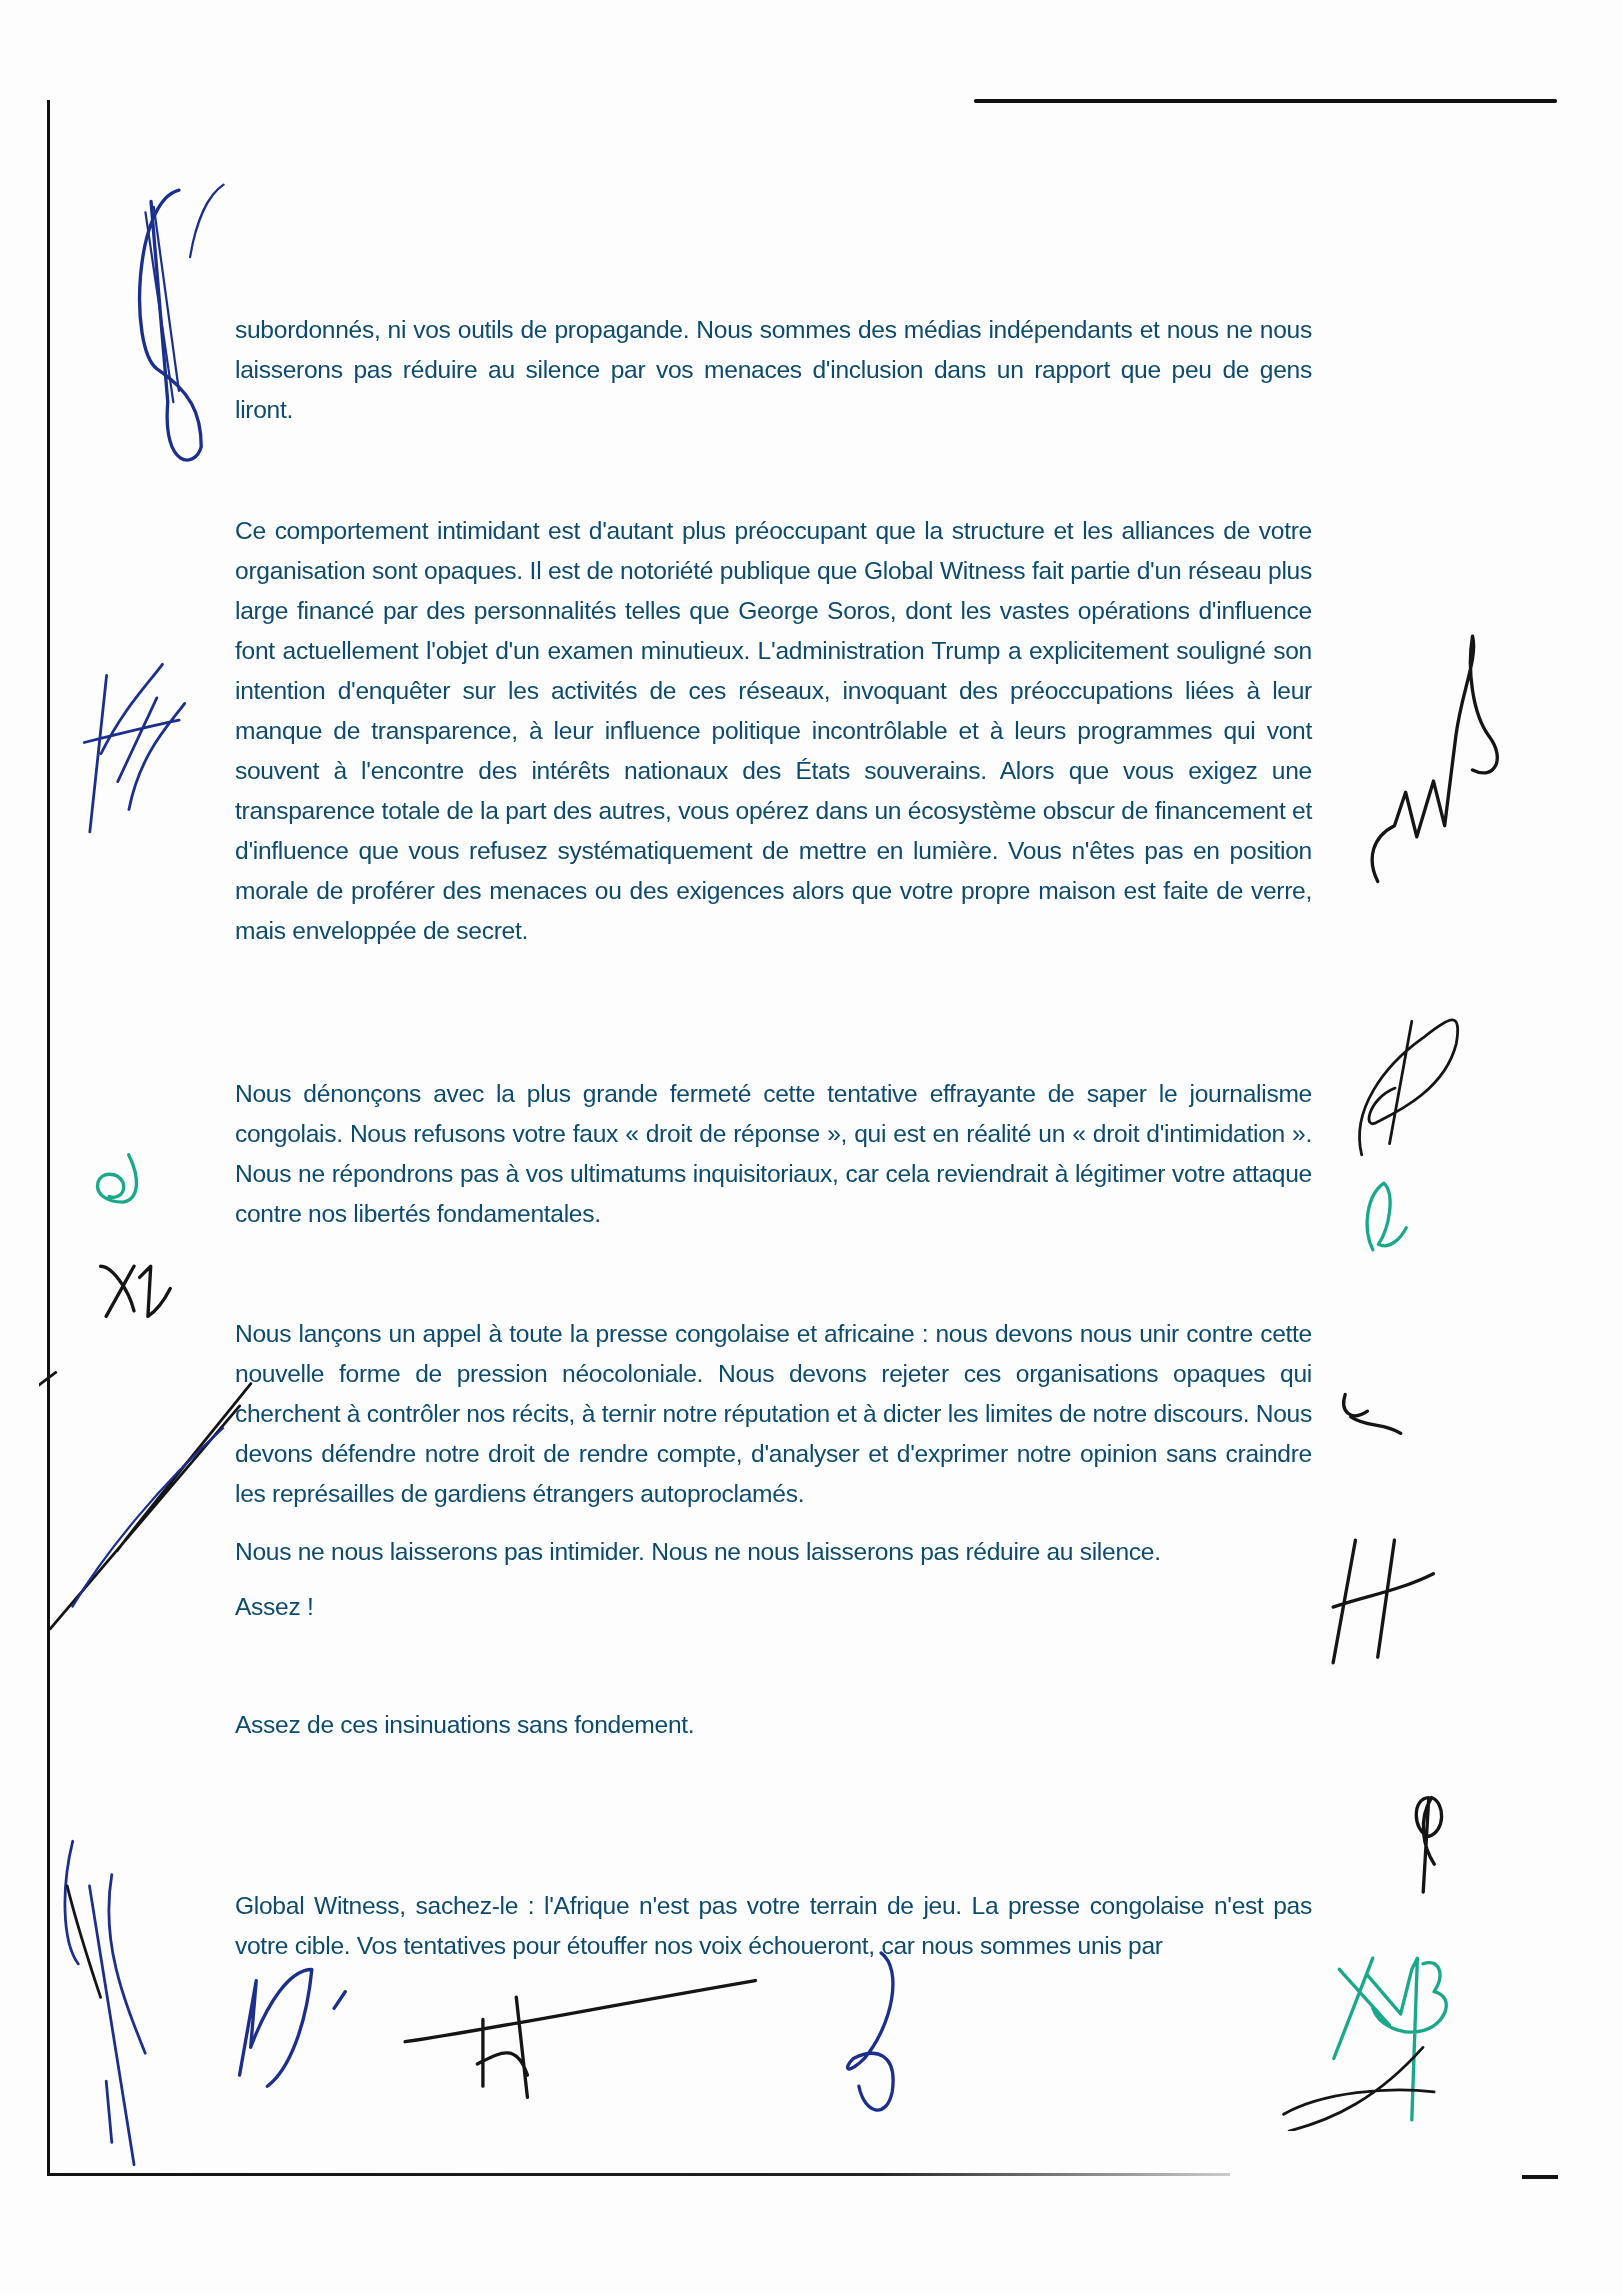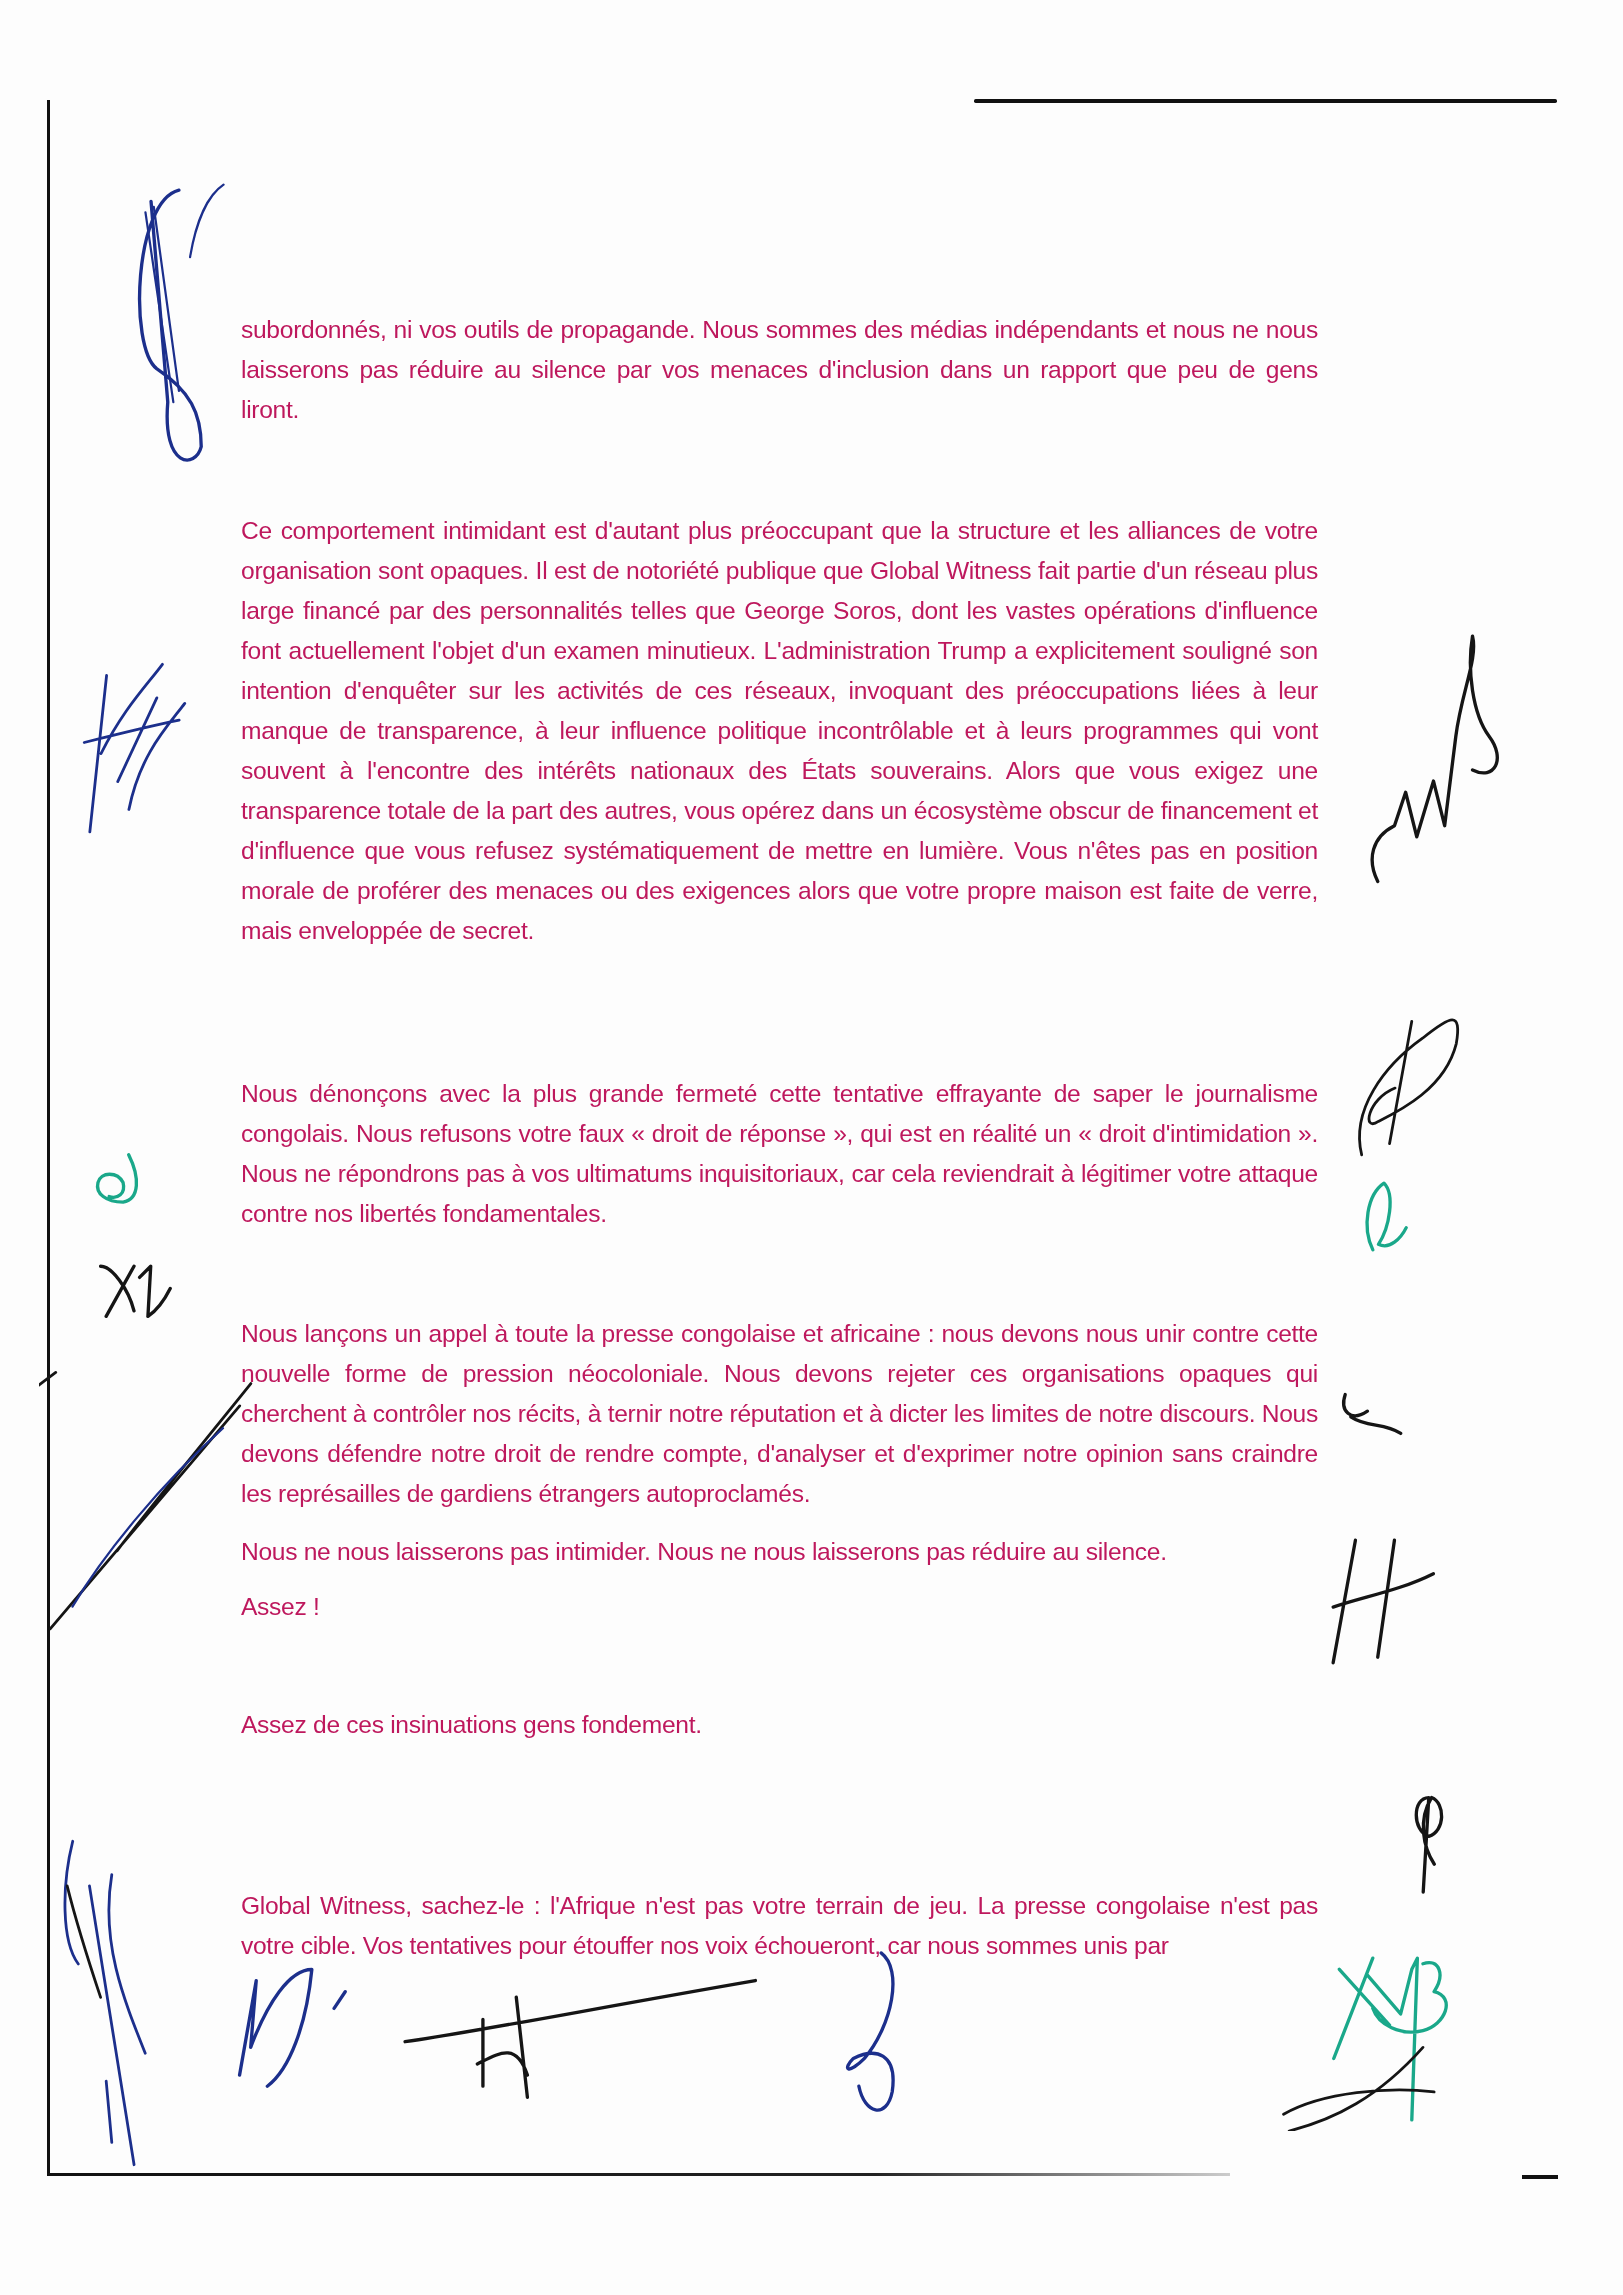--- a/index.html
+++ b/index.html
@@ -2,21 +2,21 @@
 <html style="font-size:9px"><head>
 <meta charset="utf-8">
 <style>
   html, body { margin: 0; padding: 0; background: #ffffff; }
   body { width: 1623px; height: 2295px; position: relative; overflow: hidden; font-family: "Liberation Sans", sans-serif; }
   .page { position: absolute; left: 0; top: 0; width: 1623px; height: 2295px; background: #fdfdfd; }
   .rule-left { position: absolute; left: 47px; top: 100px; width: 3.3px; height: 2076px; background: #111; }
   .rule-top { position: absolute; left: 974px; top: 99px; width: 583px; height: 3.9px; background: #111; border-radius: 1.7px; }
   .rule-bottom { position: absolute; left: 47px; top: 2173px; width: 1183px; height: 3.3px; background: linear-gradient(90deg, #111 0%, #222 70%, #ccc 100%); }
   .rule-bottom-right { position: absolute; left: 1522px; top: 2175px; width: 36px; height: 3.9px; background: #111; }
-  .text { position: absolute; left: 241px; width: 1077px; color: #be185d; font-size: 24.6px; line-height: 40px; letter-spacing: -0.3px; text-align: justify; }
+  .text { position: absolute; left: 235px; width: 1077px; color: #0c4a6e; font-size: 24.6px; line-height: 40px; letter-spacing: -0.3px; text-align: justify; }
   .text p { margin: 0; }
   .sig { position: absolute; pointer-events: none; }
   .sig path { fill: none; stroke-linecap: round; stroke-linejoin: round; }
 </style>
 </head>
 <body>
 
 <div class="page">
   <div class="rule-left"></div>
   <div class="rule-top"></div>
@@ -35,21 +35,21 @@
   <div class="text" style="top:1314px">
       <p>Nous lançons un appel à toute la presse congolaise et africaine : nous devons nous unir contre cette nouvelle forme de pression néocoloniale. Nous devons rejeter ces organisations opaques qui cherchent à contrôler nos récits, à ternir notre réputation et à dicter les limites de notre discours. Nous devons défendre notre droit de rendre compte, d'analyser et d'exprimer notre opinion sans craindre les représailles de gardiens étrangers autoproclamés.</p>
     </div>
   <div class="text" style="top:1532px">
       <p>Nous ne nous laisserons pas intimider. Nous ne nous laisserons pas réduire au silence.</p>
     </div>
   <div class="text" style="top:1587px">
       <p>Assez !</p>
     </div>
   <div class="text" style="top:1705px">
-      <p>Assez de ces insinuations gens fondement.</p>
+      <p>Assez de ces insinuations sans fondement.</p>
     </div>
   <div class="text" style="top:1886px">
       <p>Global Witness, sachez-le : l'Afrique n'est pas votre terrain de jeu. La presse congolaise n'est pas votre cible. Vos tentatives pour étouffer nos voix échoueront, car nous sommes unis par</p>
     </div>
 
   <svg class="sig" style="left:112px;top:179px" width="145" height="290" viewBox="0 0 260 520">
     <path d="M120 20 C40 40 30 300 80 340 C140 380 160 420 160 480 C150 520 90 520 100 400 L70 40" stroke="#1c2f8c" stroke-width="6"></path>
     <path d="M60 60 L110 400 M75 50 L120 380 M200 10 C170 30 150 80 140 140" stroke="#1c2f8c" stroke-width="4"></path>
   </svg>
   <div style="position:absolute;left:0;top:0"></div>

